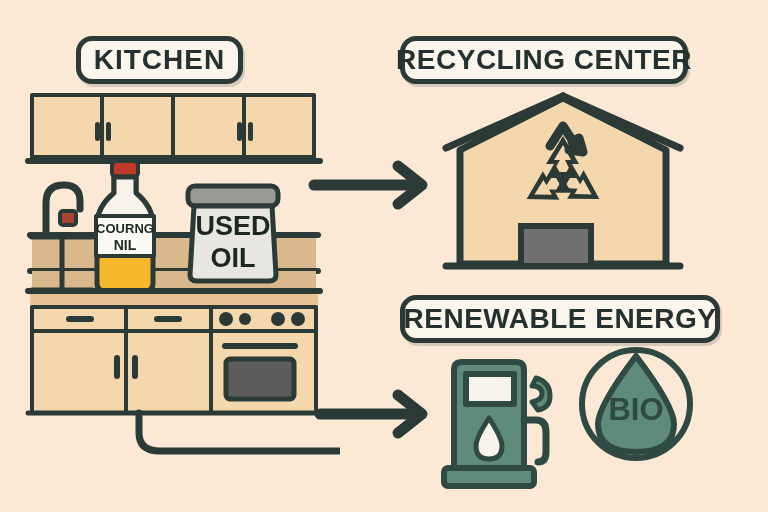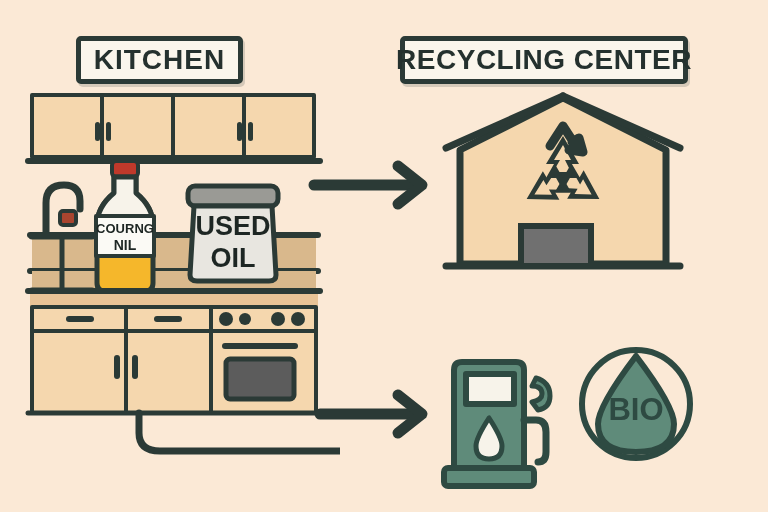--- a/index.html
+++ b/index.html
@@ -14,21 +14,21 @@
     background: #FBE9D6;
     overflow: hidden;
     font-family: "Liberation Sans", sans-serif;
   }
 
   
   .sign {
     position: absolute;
     background: #FAF6EC;
     border: 5px solid #2B3A36;
-    border-radius: 5px;
+    border-radius: 16px;
     display: flex;
     align-items: center;
     justify-content: center;
     box-sizing: border-box;
     box-shadow: 2px 3px 0 rgba(43,58,54,0.18);
   }
   .sign span {
     font-weight: 700;
     color: #24312E;
     letter-spacing: 0.5px;
@@ -225,14 +225,17 @@
       <text x="64" y="80" text-anchor="middle" font-family="'Liberation Sans', sans-serif" font-size="31" font-weight="700" fill="#2E4A42">BIO</text>
     </svg>
   </div>
 
   <div class="sign" id="sign-kitchen">
     <span>KITCHEN</span>
   </div>
   <div class="sign" id="sign-recycling">
     <span>RECYCLING CENTER</span>
   </div>
+  <div class="sign" id="sign-renewable">
+    <span>RENEWABLE ENERGY</span>
+  </div>
 
 </div>
 
 </body></html>

